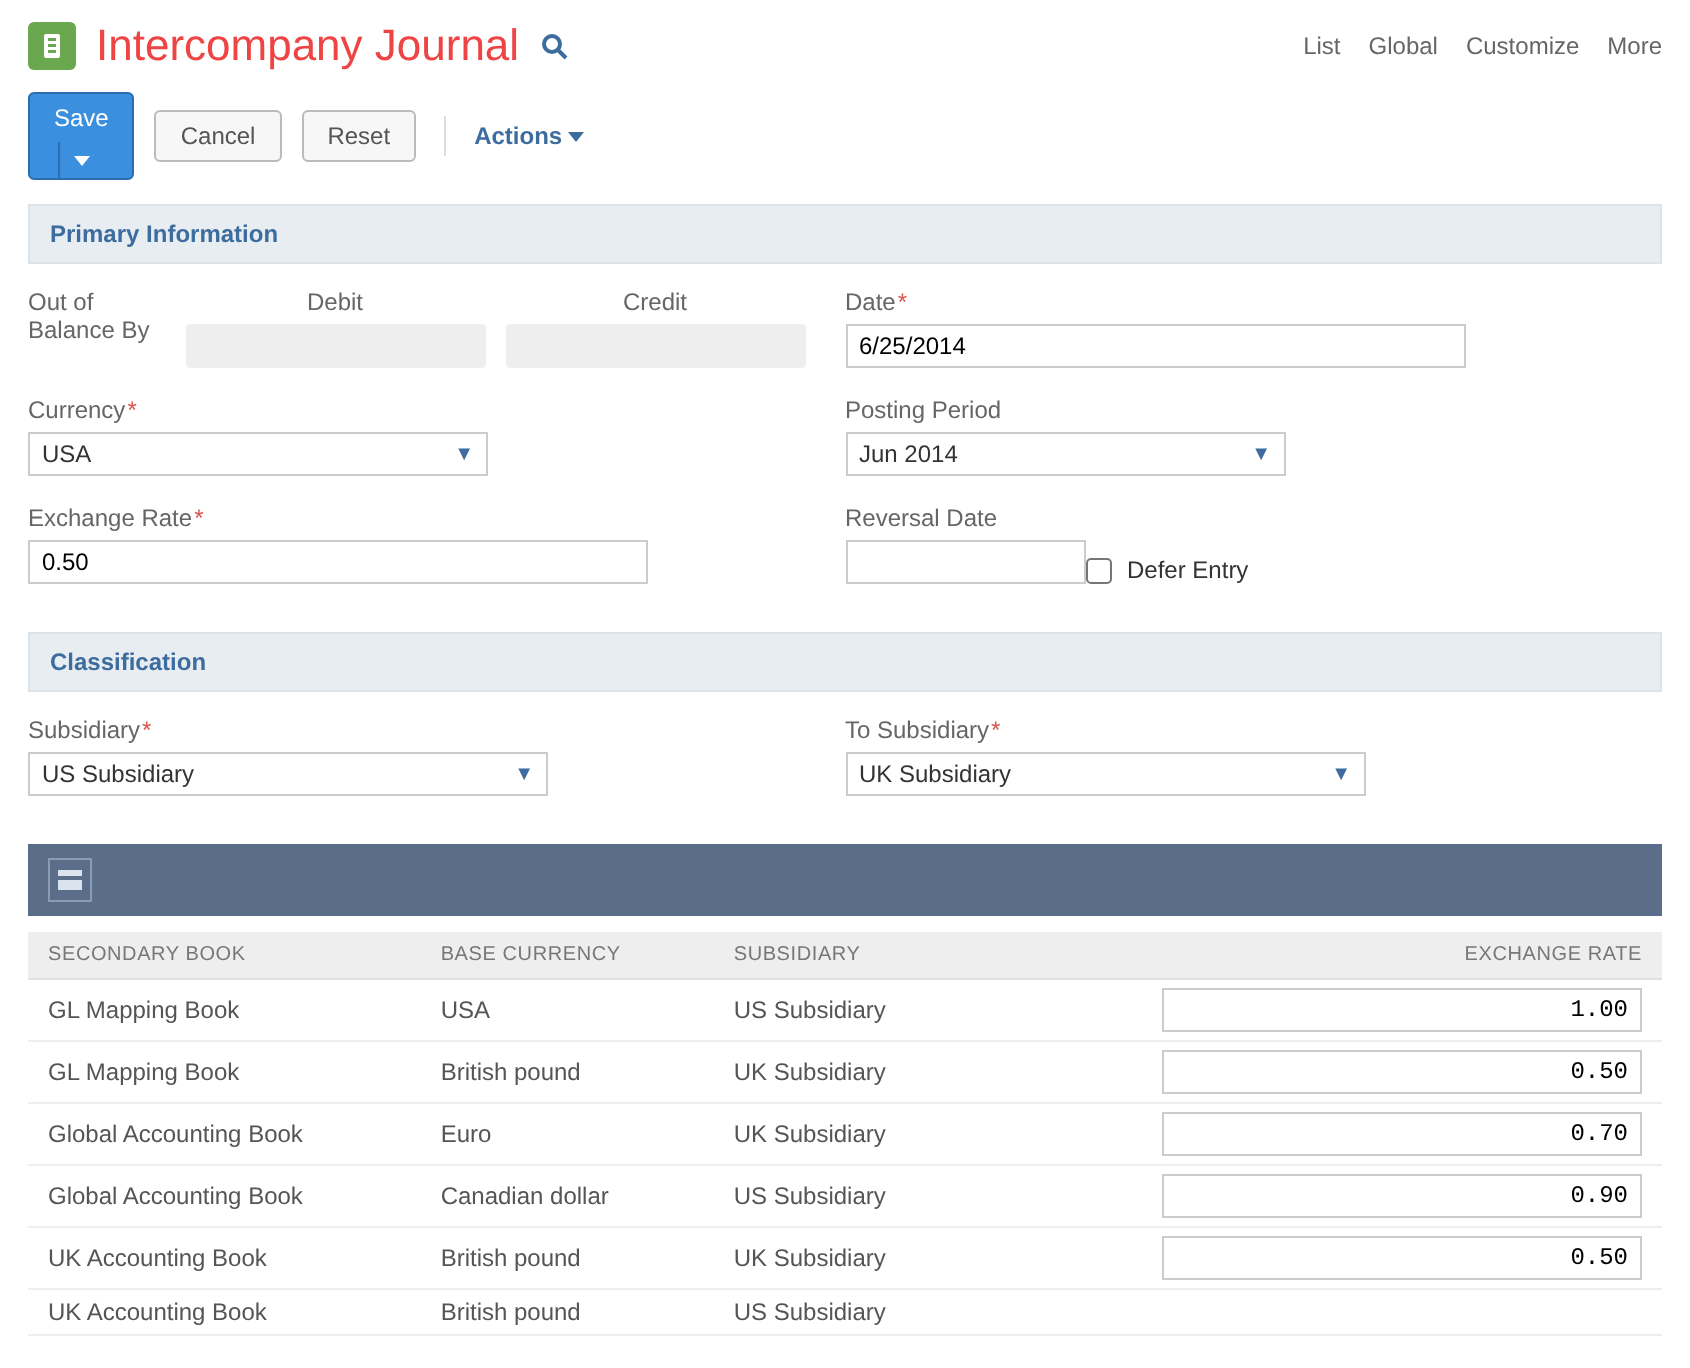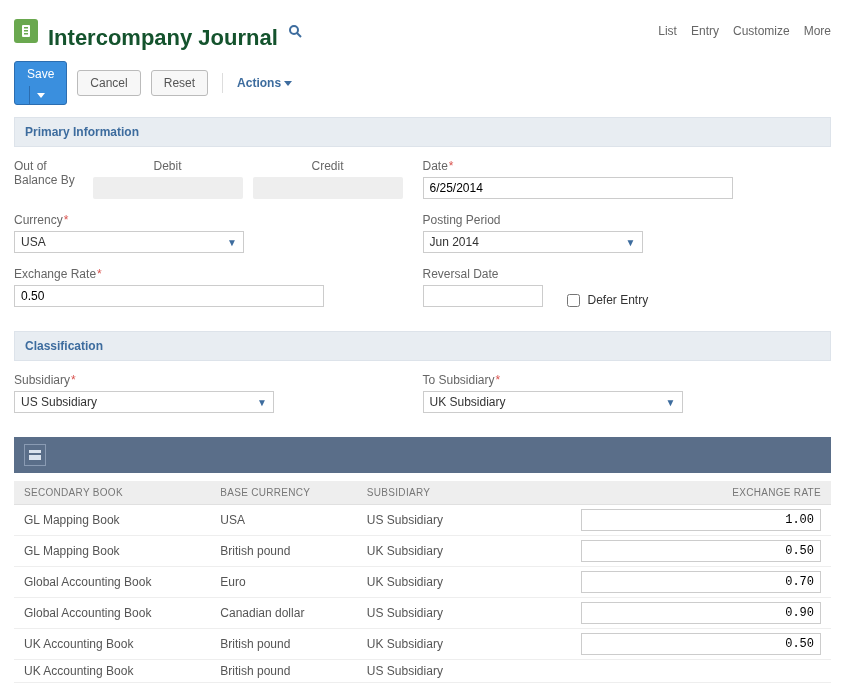--- a/index.html
+++ b/index.html
@@ -18,21 +18,21 @@
     margin-bottom: 10px;
   }
   .top-left { display: flex; align-items: center; gap: 10px; }
   .app-icon {
     width: 24px; height: 24px;
     background: #6aa84f;
     border-radius: 3px;
     display: flex; align-items: center; justify-content: center;
     color: #fff;
   }
-  .page-title { font-size: 22px; font-weight: bold; color: #14532d; margin-top: 15px; }
+  .page-title { font-size: 22px; font-weight: normal; color: #ef4444; }
   .search-ico { color: #3d6c9e; }
   .top-right { display: flex; gap: 14px; color: #666; }
   .top-right span { cursor: pointer; }
   .toolbar {
     display: flex; align-items: center; gap: 10px;
     margin-bottom: 12px;
   }
   .btn {
     border: 1px solid #bbb;
     background: #f7f7f7;
@@ -91,21 +91,21 @@
   .dc-header { color: #666; text-align: center; }
   .select-like {
     display: flex; align-items: center; justify-content: space-between;
     width: 230px;
   }
   .select-like.wide { width: 260px; }
   .select-like.xwide { width: 260px; }
   .caret { color: #3d6c9e; font-size: 10px; }
   .check-row { display: flex; align-items: center; gap: 8px; }
   .check-row input { margin: 0; }
-  .defer-row { display: flex; gap: 24px; align-items: flex-end; }
+  .defer-row { display: flex; align-items: flex-end; }
   .tab-bar {
     background: #5a6e89;
     display: flex; align-items: center;
     justify-content: space-between;
     padding: 0 10px;
     height: 36px;
   }
   .tabs { display: flex; gap: 28px; }
   .tab { color: #dbe3ee; font-weight: bold; cursor: pointer; position: relative; height: 36px; line-height: 36px;}
   .tab.active { color: #fff; }
@@ -151,21 +151,21 @@
     <div class="page-title">Intercompany Journal</div>
     <span class="search-ico">
       <svg width="14" height="14" viewBox="0 0 14 14">
           <circle cx="6" cy="6" r="4" fill="none" stroke="#3d6c9e" stroke-width="2"></circle>
           <line x1="9" y1="9" x2="13" y2="13" stroke="#3d6c9e" stroke-width="2"></line>
         </svg>
     </span>
   </div>
   <div class="top-right">
     <span>List</span>
-    <span>Entry</span>
+    <span>Global</span>
     <span>Customize</span>
     <span>More</span>
   </div>
 </div>
 
 <div class="toolbar">
   <div class="btn btn-primary">
     <span class="btn-main">Save</span>
     <span class="btn-split">
       <svg width="8" height="8" viewBox="0 0 8 8">

